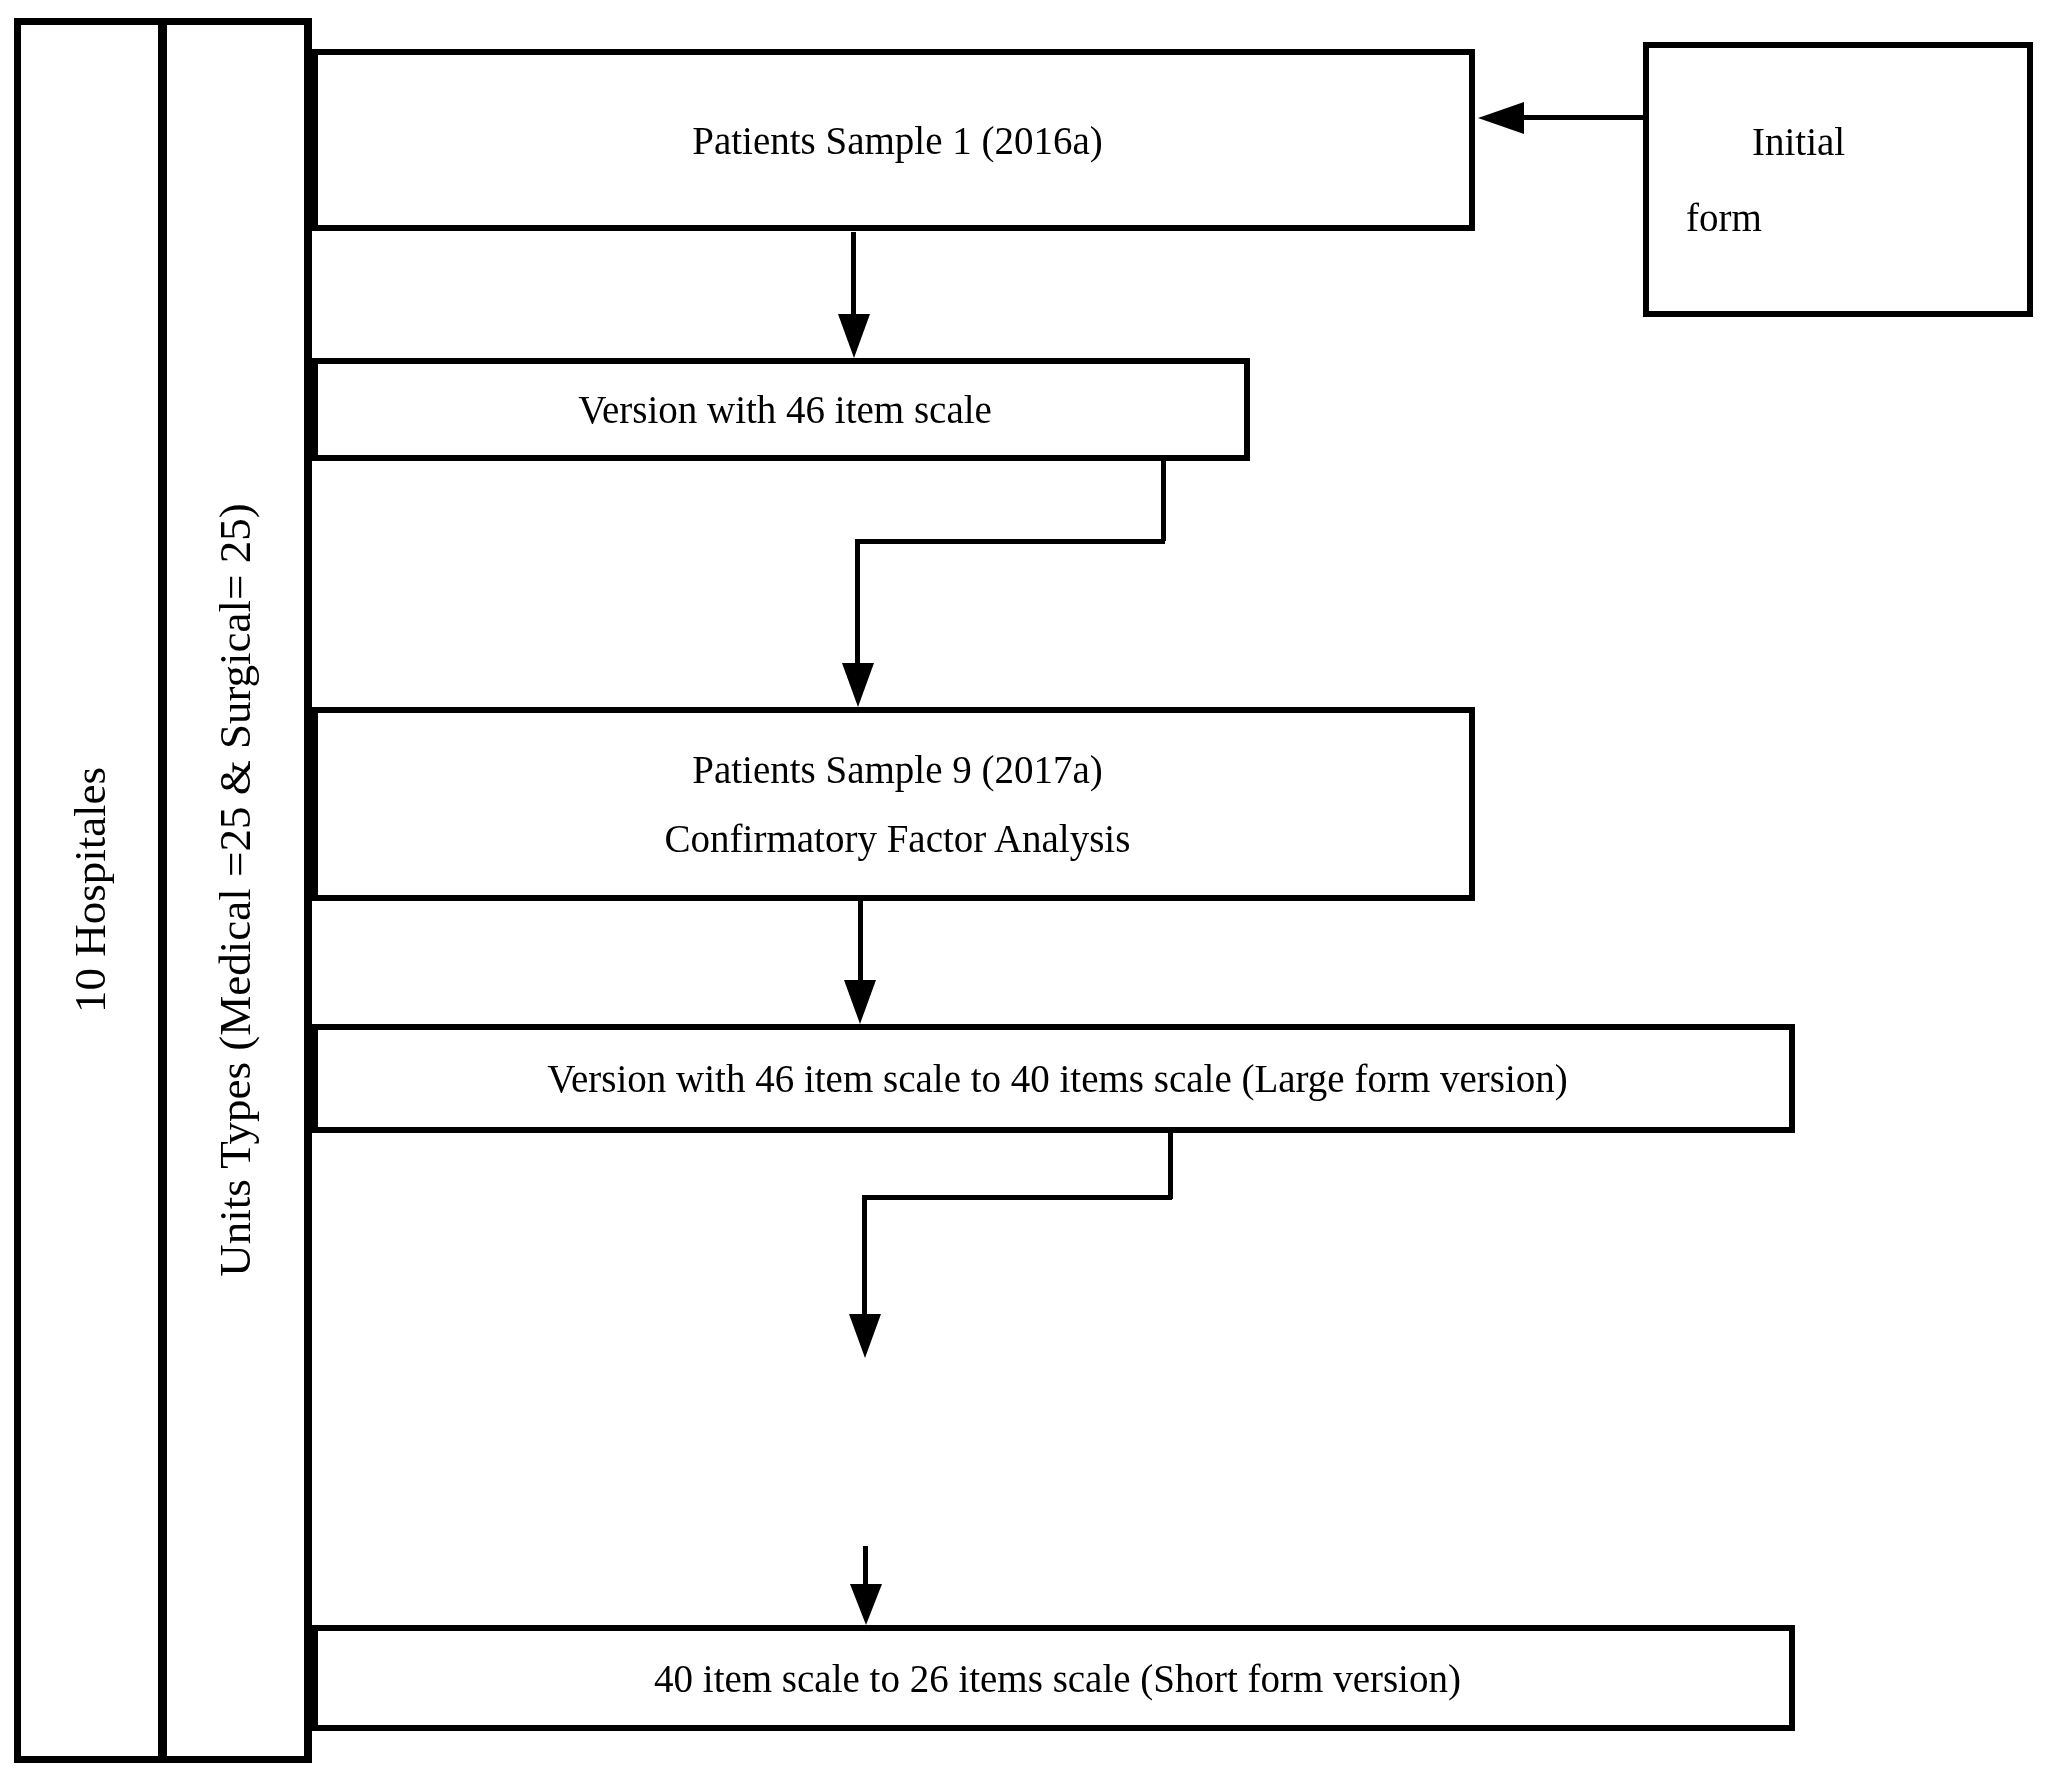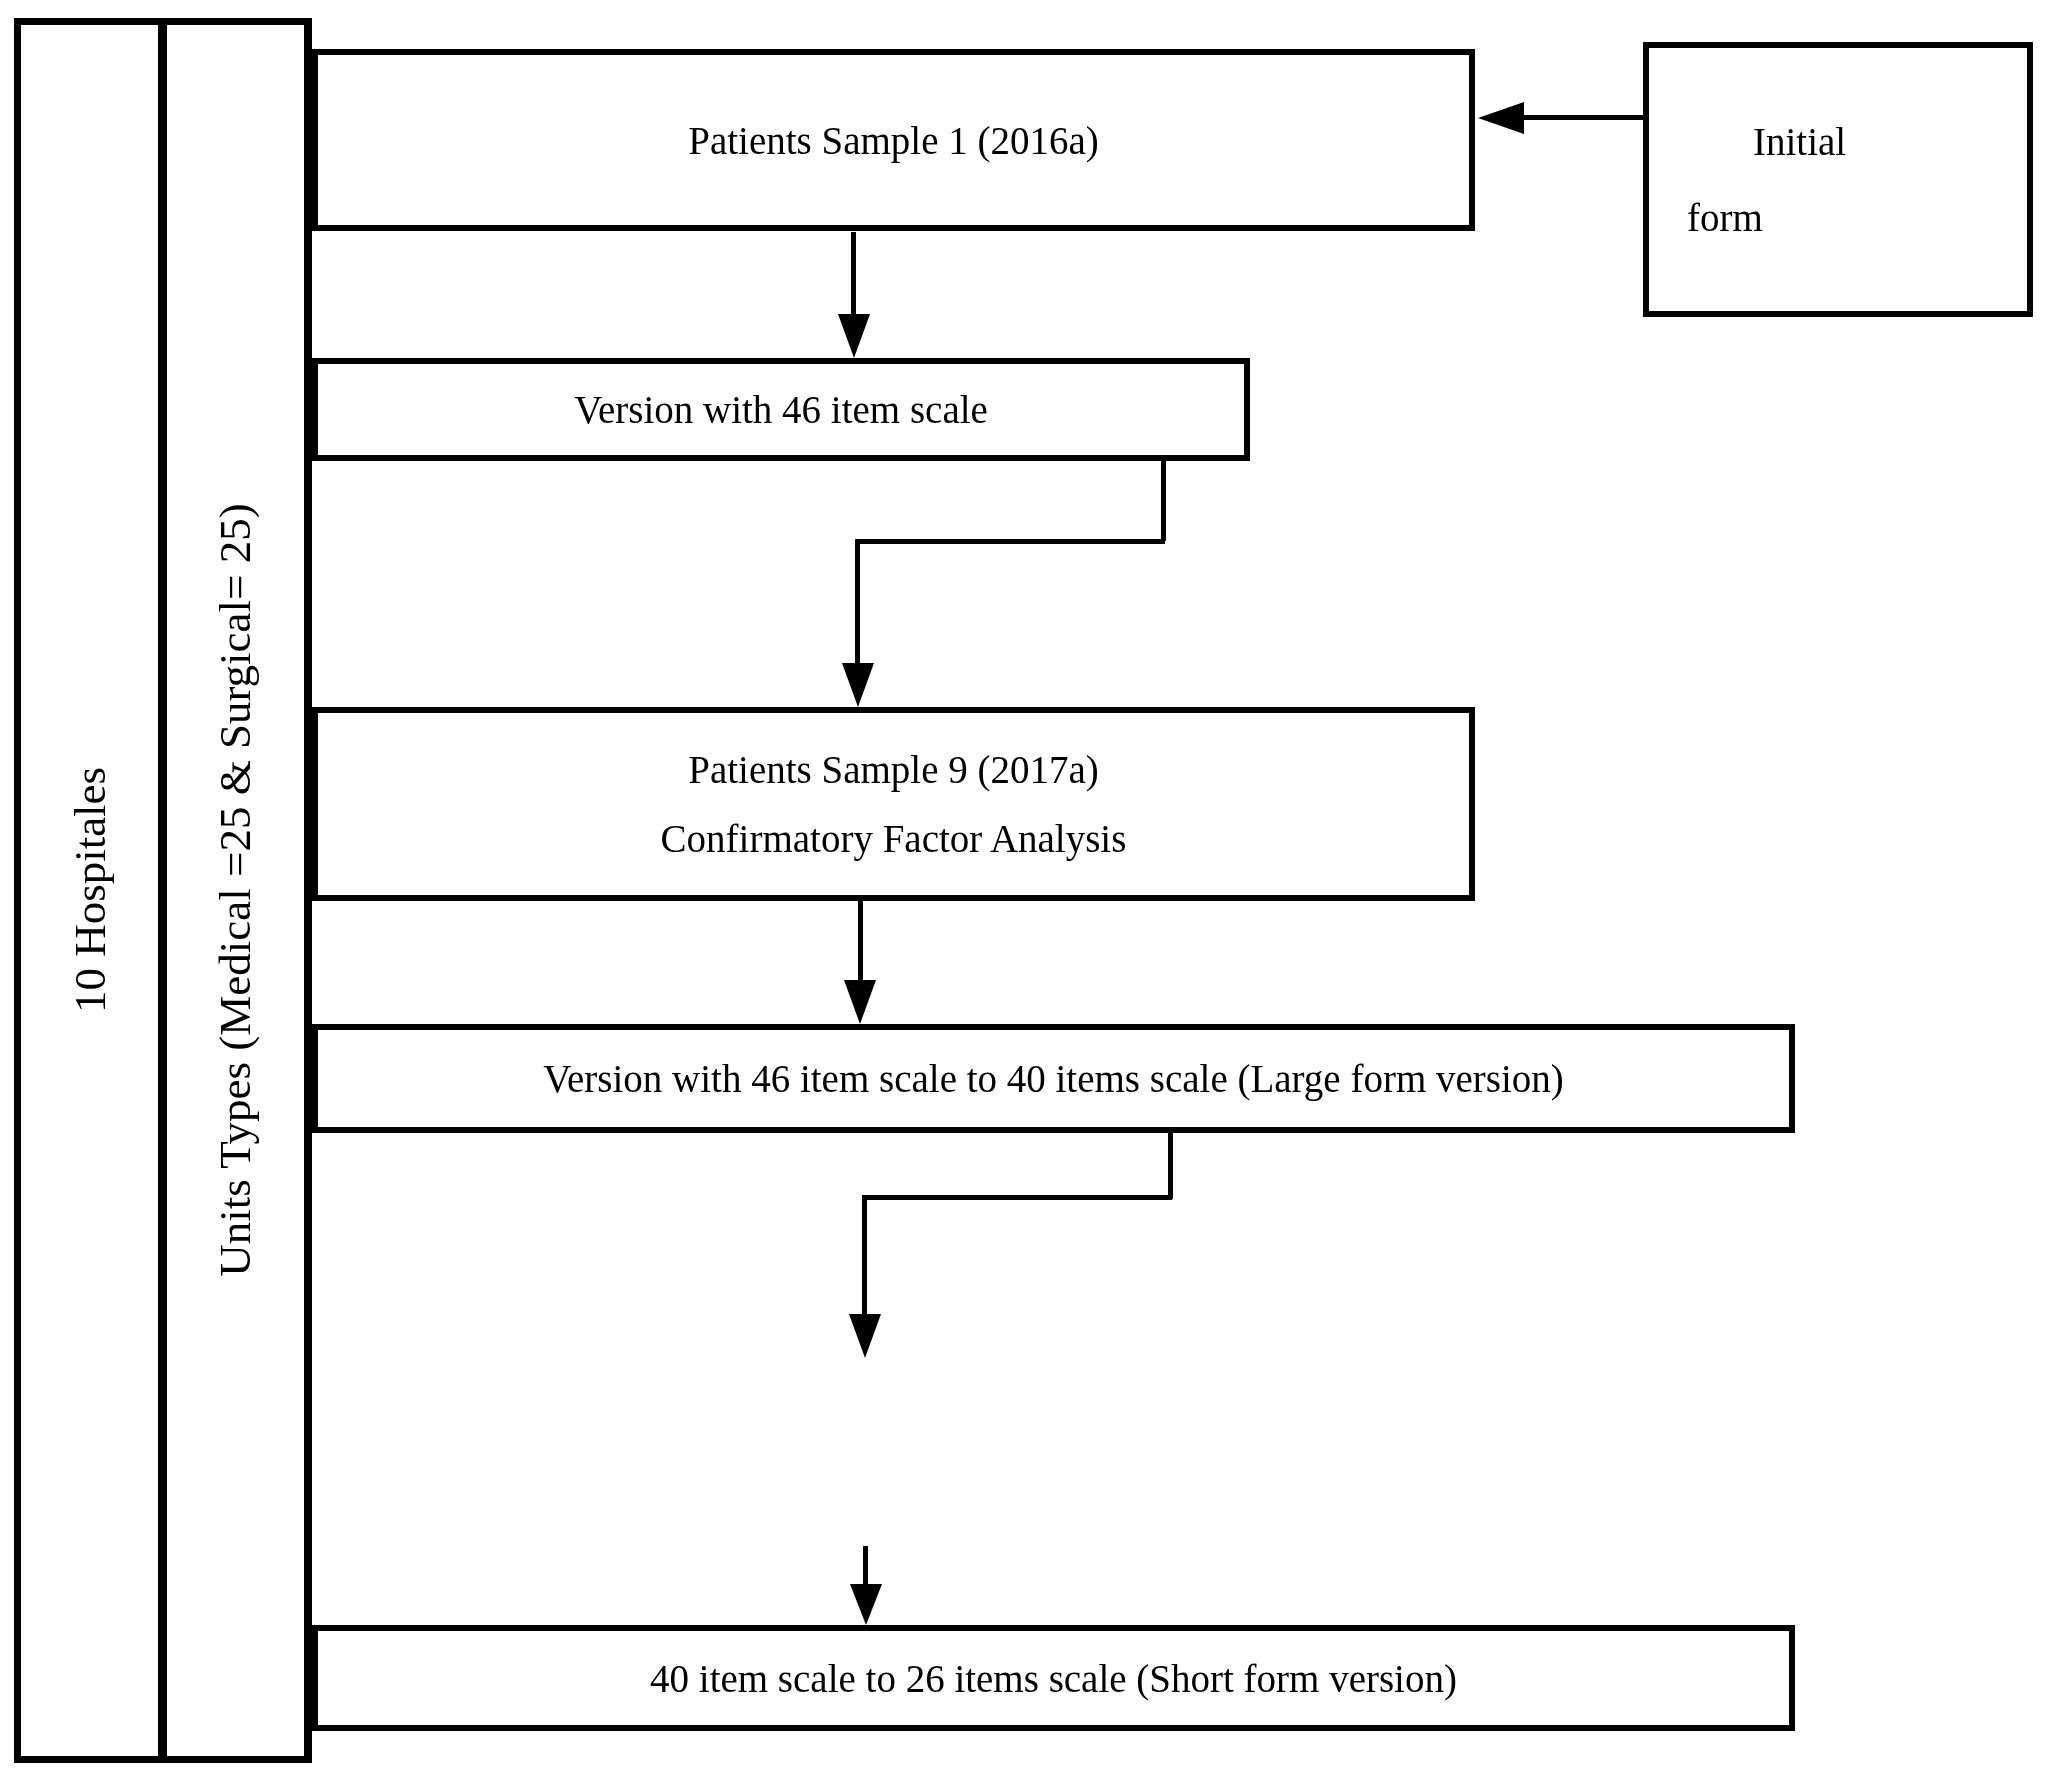--- a/index.html
+++ b/index.html
@@ -19,23 +19,23 @@
     position:absolute; top:50%; left:50%;
     transform:translate(-50%,-50%) rotate(-90deg);
     white-space:nowrap; font-size:45px; line-height:1;
   }
   
   .box {
     position:absolute; box-sizing:border-box; border:6.5px solid #000; background:#fff;
     display:flex; flex-direction:column; justify-content:center; align-items:center;
     text-align:center; font-size:39px; line-height:69px;
   }
-  .box .bline { width:100%; }
+  .box .bline { width:100%;margin-left:8px; }
   .box.note {
-    align-items:stretch; text-align:left; line-height:76px; padding-left:38px;
+    align-items:stretch; text-align:left; line-height:76px; padding-left:29px;
   }
   .box.note .bline.first { padding-left:66px; }
   
   .vline, .hline { position:absolute; background:#000; }
   .arrow-down {
     position:absolute; width:0; height:0;
     border-left:16px solid transparent; border-right:16px solid transparent;
     border-top:44px solid #000;
   }
   .arrow-left {

